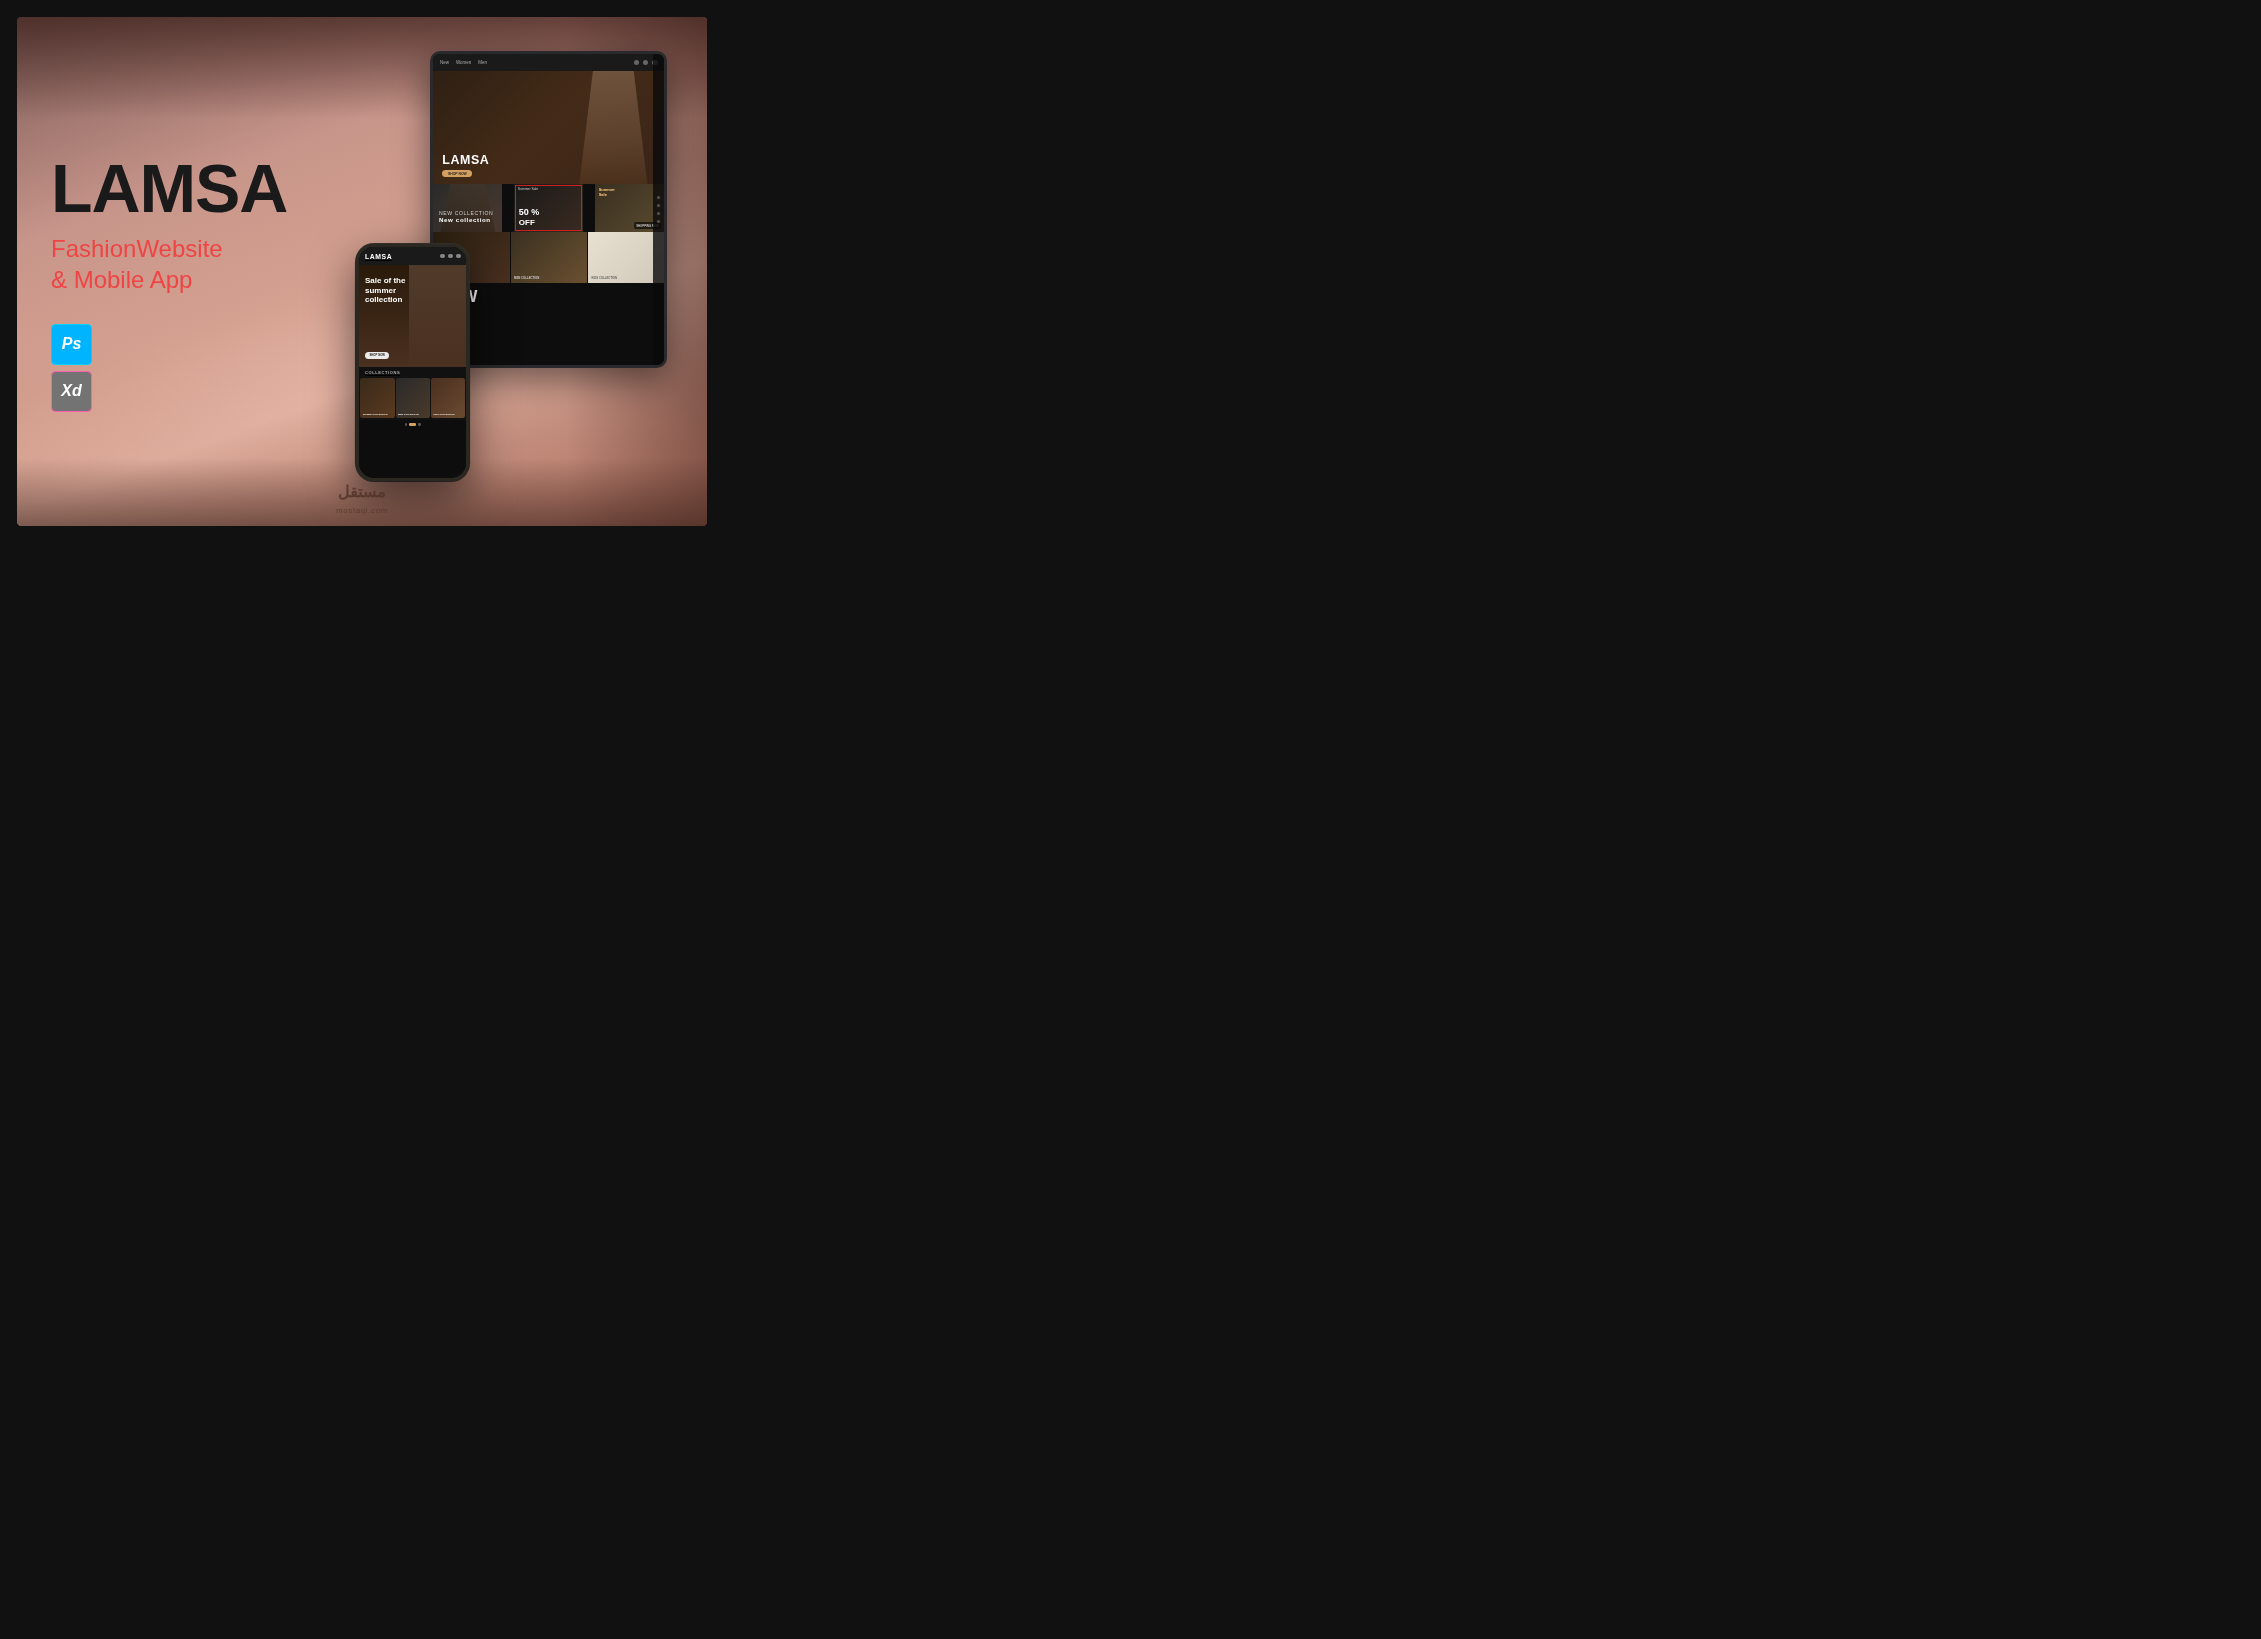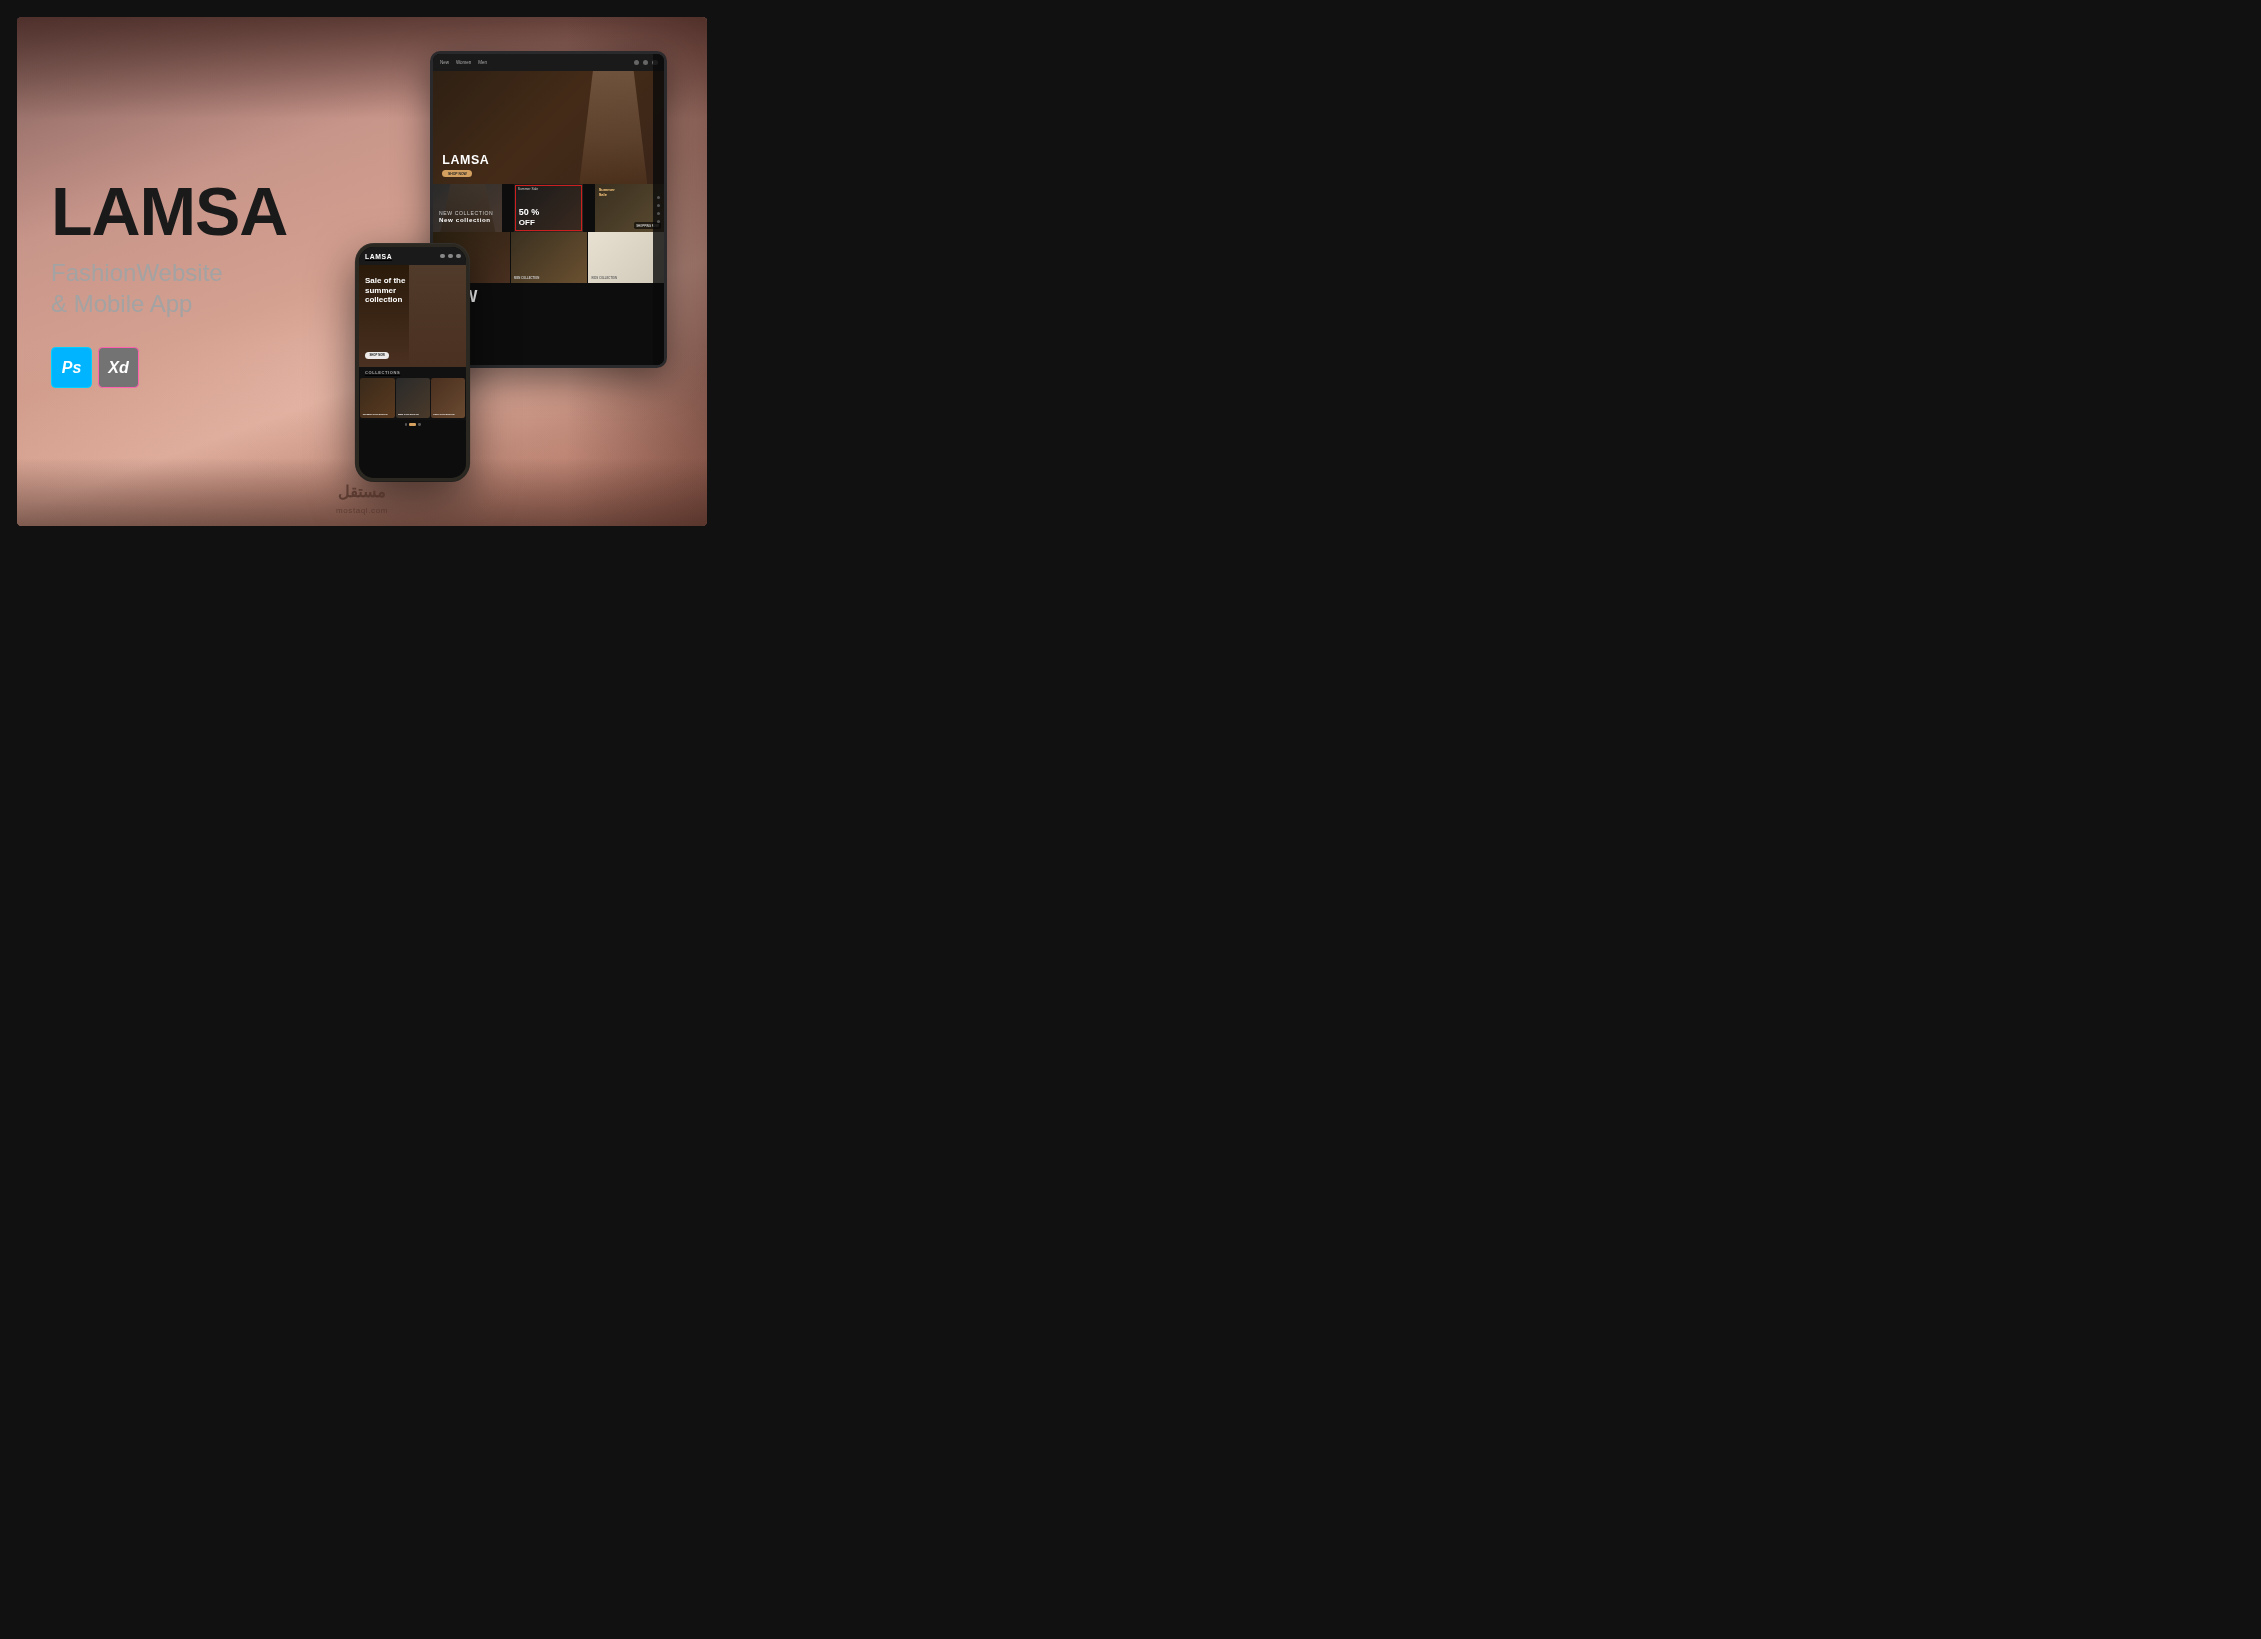--- a/index.html
+++ b/index.html
@@ -87,30 +87,31 @@
       font-weight: 900;
       color: #1a1a1a;
       letter-spacing: -1.1px;
       line-height: 1;
       margin-bottom: 11.3px;
     }
 
     .subtitle {
       font-size: 24px;
       font-weight: 400;
-      color: #a3a3a3;
+      color: #ef4444;
       line-height: 1.3;
       margin-bottom: 28px;
       letter-spacing: 0;
     }
 
     .tool-icons {
       display: flex;
       gap: 6px;
       align-items: flex-end;
+      flex-direction: column;
     }
 
     .tool-badge {
       width: 41px;
       height: 41px;
       border-radius: 4.5px;
       display: flex;
       align-items: center;
       justify-content: center;
       font-size: 16px;

